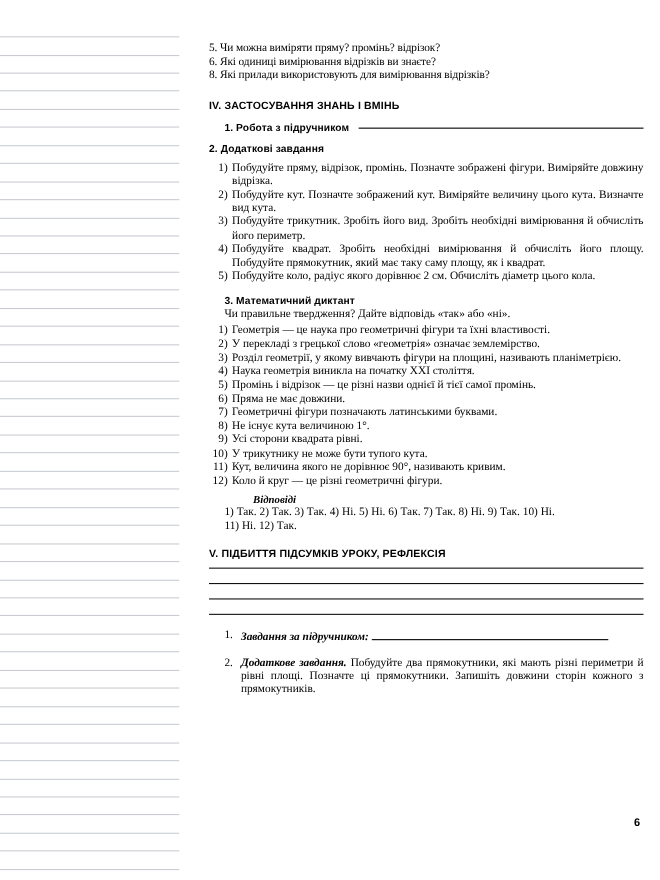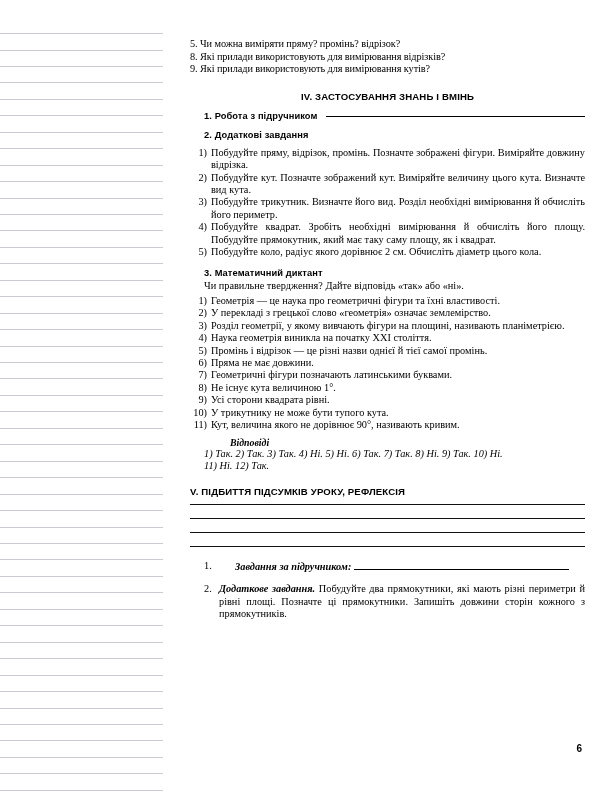--- a/index.html
+++ b/index.html
@@ -101,21 +101,20 @@
     font-size: 9.8px;
     font-style: italic;
     font-weight: bold;
     font-family: "Liberation Serif", serif;
     margin-left: 14px;
   }
   .answers-body {
     font-size: 10.3px;
     line-height: 12.6px;
     margin-left: 14px;
-    font-style: italic;
   }
 
   .write-lines {
     margin-top: 7px;
   }
   .write-line {
     height: 1px;
     background: #111;
     margin-bottom: 13px;
     width: 100%;
@@ -125,21 +124,21 @@
     display: flex;
     font-size: 10.3px;
     line-height: 12.4px;
   }
   .hw-item .marker {
     width: 15px;
     flex: 0 0 15px;
     white-space: nowrap;
   }
   .hw-item .body { flex: 1; text-align: justify; }
-  .hw-item .body.nojust { text-align: center; }
+  .hw-item .body.nojust { text-align: left; }
   .it-bold { font-style: italic; font-weight: bold; }
   .hw-fill {
     display: inline-block;
     border-bottom: 1px solid #000;
     height: 9px;
     vertical-align: baseline;
   }
 
   #page-number {
     position: absolute;
@@ -200,47 +199,47 @@
     <div class="rule-line" style="top: 740.4px; background: rgb(201, 204, 210);"></div>
     <div class="rule-line" style="top: 756.8px; background: rgb(201, 204, 210);"></div>
     <div class="rule-line" style="top: 773.3px; background: rgb(201, 204, 210);"></div>
     <div class="rule-line" style="top: 789.7px; background: rgb(201, 204, 210);"></div>
   </div>
 
 <div id="content-column">
 
   <div style="margin-top:38px;">
     <div class="q-line">5. Чи можна виміряти пряму? промінь? відрізок?</div>
+    <div class="q-line">6. Які одиниці вимірювання відрізків ви знаєте?</div>
     <div class="q-line">8. Які прилади використовують для вимірювання відрізків?</div>
-    <div class="q-line">9. Які прилади використовують для вимірювання кутів?</div>
-  </div>
-
-  <div class="section-head" style="margin-top:15px;text-align:center;">IV. ЗАСТОСУВАННЯ ЗНАНЬ І ВМІНЬ</div>
+  </div>
+
+  <div class="section-head" style="margin-top:15px;">IV. ЗАСТОСУВАННЯ ЗНАНЬ І ВМІНЬ</div>
 
   <div class="sub-head" style="margin-top:9px; margin-left:14px;">
     <span>1. Робота з підручником</span>
     <span class="fill-rule"></span>
   </div>
 
-  <div class="sub-head" style="margin-top:9px; margin-left:14px;text-align:right;">
+  <div class="sub-head" style="margin-top:9px; text-align:right;">
     <span>2. Додаткові завдання</span>
   </div>
 
   <div style="margin-top:7px;">
     <div class="list-item">
       <span class="marker">1)</span>
       <span class="body">Побудуйте пряму, відрізок, промінь. Позначте зображені фігури. Виміряйте довжину відрізка.</span>
     </div>
     <div class="list-item">
       <span class="marker">2)</span>
       <span class="body">Побудуйте кут. Позначте зображений кут. Виміряйте величину цього кута. Визначте вид кута.</span>
     </div>
     <div class="list-item">
       <span class="marker">3)</span>
-      <span class="body">Побудуйте трикутник. Визначте його вид. Розділ необхідні вимірювання й обчисліть його периметр.</span>
+      <span class="body">Побудуйте трикутник. Зробіть його вид. Зробіть необхідні вимірювання й обчисліть його периметр.</span>
     </div>
     <div class="list-item">
       <span class="marker">4)</span>
       <span class="body">Побудуйте квадрат. Зробіть необхідні вимірювання й обчисліть його площу. Побудуйте прямокутник, який має таку саму площу, як і квадрат.</span>
     </div>
     <div class="list-item">
       <span class="marker">5)</span>
       <span class="body">Побудуйте коло, радіус якого дорівнює 2 см. Обчисліть діаметр цього кола.</span>
     </div>
   </div>
@@ -288,20 +287,24 @@
       <span class="marker">9)</span>
       <span class="body">Усі сторони квадрата рівні.</span>
     </div>
     <div class="list-item tight">
       <span class="marker">10)</span>
       <span class="body">У трикутнику не може бути тупого кута.</span>
     </div>
     <div class="list-item tight">
       <span class="marker">11)</span>
       <span class="body">Кут, величина якого не дорівнює 90°, називають кривим.</span>
+    </div>
+    <div class="list-item tight">
+      <span class="marker">12)</span>
+      <span class="body">Коло й круг — це різні геометричні фігури.</span>
     </div>
   </div>
 
   <div class="answers-title" style="margin-top:5px;margin-left:40px;">Відповіді</div>
   <div class="answers-body">1) Так. 2) Так. 3) Так. 4) Ні. 5) Ні. 6) Так. 7) Так. 8) Ні. 9) Так. 10) Ні.</div>
   <div class="answers-body">11) Ні. 12) Так.</div>
 
   <div class="section-head" style="margin-top:13px;">V. ПІДБИТТЯ ПІДСУМКІВ УРОКУ, РЕФЛЕКСІЯ</div>
 
   <div class="write-lines">

